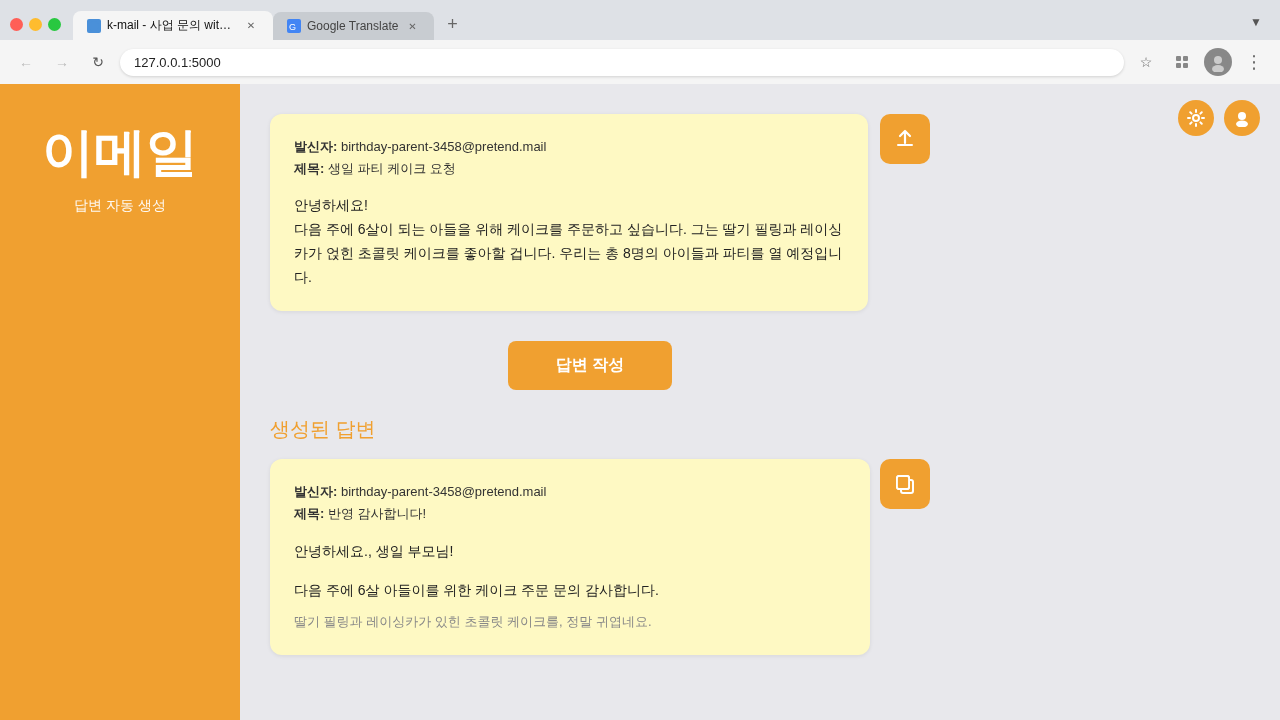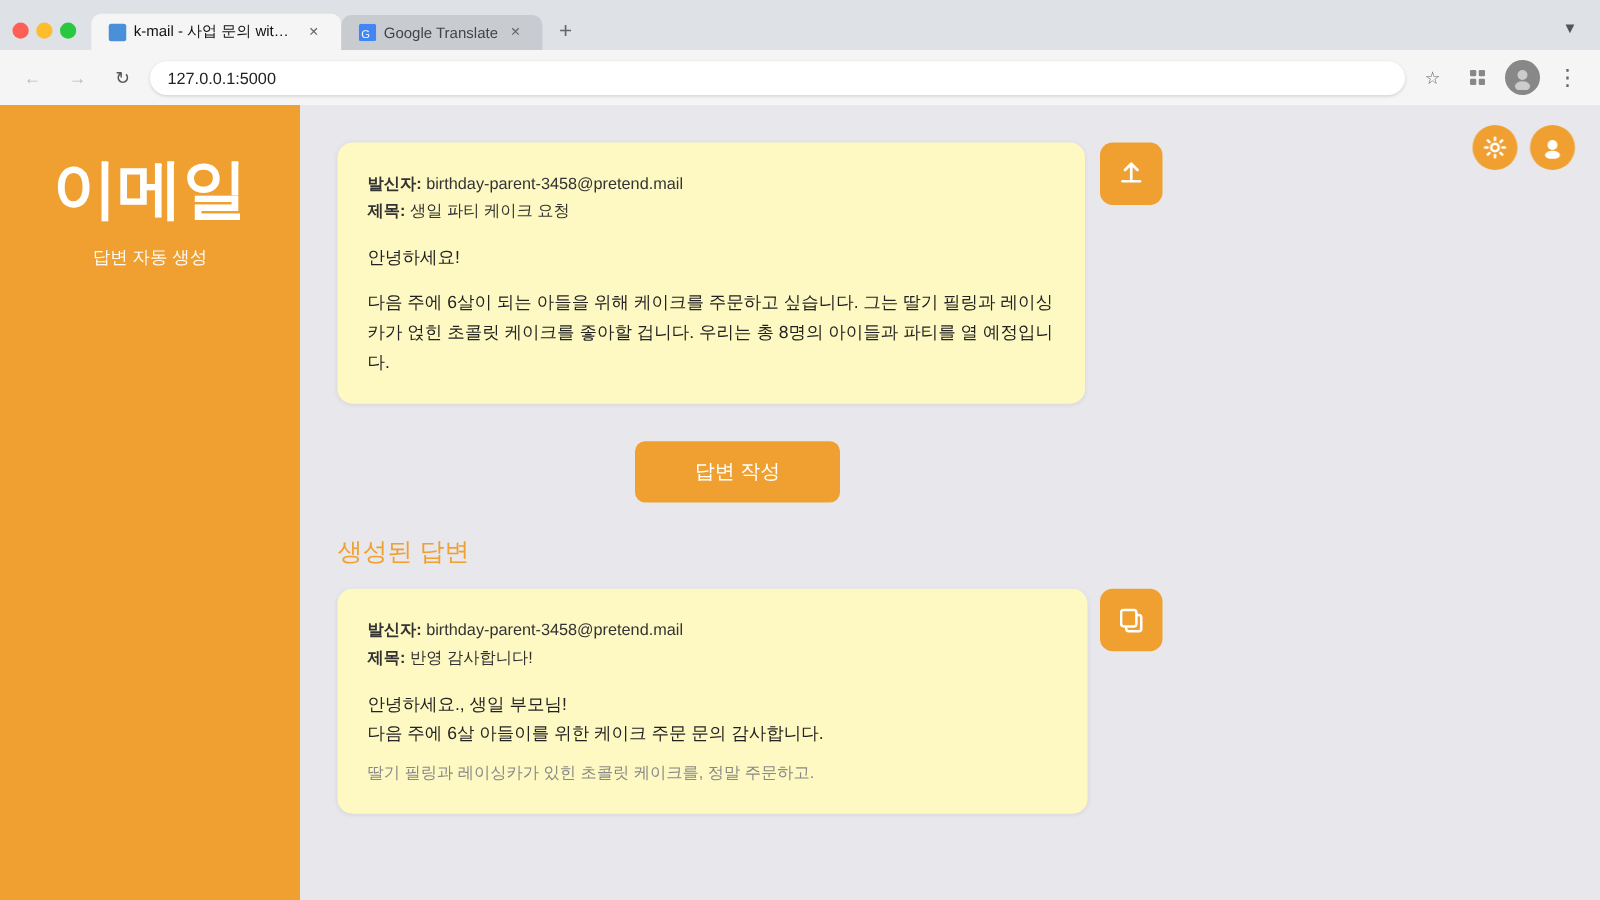--- a/index.html
+++ b/index.html
@@ -151,21 +151,21 @@
     }
 
     
     .reply-btn-row {
       display: flex; justify-content: center; margin: 10px 0 26px;
       max-width: 640px;
     }
     .reply-btn {
       background: #f0a030; color: white; border: none;
       padding: 14px 48px; border-radius: 8px;
-      font-size: 16px; font-weight: 400; cursor: pointer;
+      font-size: 16px; font-weight: 700; cursor: pointer;
     }
 
     
     .section-heading {
       font-size: 20px; font-weight: 400; color: #f0a030;
       margin-bottom: 16px;
     }
 
     
     .email-card-row {
@@ -281,21 +281,21 @@
       </div>
     </div>
 
     <div style="display:flex;align-items:flex-start;gap:12px;max-width:660px;">
       <div class="email-card" style="flex:1;">
         <div class="email-meta">
           <span><strong>발신자:</strong> </span><span>birthday-parent-3458@pretend.mail</span><br>
           <span><strong>제목:</strong> </span><span>생일 파티 케이크 요청</span>
         </div>
         <div class="email-body">
-          <p style="margin-bottom:12px;">안녕하세요!</p>
+          <p style="">안녕하세요!</p>
           <p>다음 주에 6살이 되는 아들을 위해 케이크를 주문하고 싶습니다. 그는 딸기 필링과 레이싱카가 얹힌 초콜릿 케이크를 좋아할 겁니다. 우리는 총 8명의 아이들과 파티를 열 예정입니다.</p>
         </div>
       </div>
       <div style="flex-shrink:0;margin-top:0;">
         <button class="action-btn">
           <svg width="22" height="22" viewBox="0 0 22 22" fill="none">
             <rect x="3" y="16" width="16" height="2" rx="1" fill="white"></rect>
             <path d="M11 3v12M6 8l5-5 5 5" stroke="white" stroke-width="2.2" stroke-linecap="round" stroke-linejoin="round"></path>
           </svg>
         </button>
@@ -309,23 +309,23 @@
     <div>
       <div class="section-heading">생성된 답변</div>
 
       <div class="email-card-row">
         <div class="email-card" style="flex:1;">
           <div class="email-meta">
             <span><strong>발신자:</strong> </span><span>birthday-parent-3458@pretend.mail</span><br>
             <span><strong>제목:</strong> </span><span>반영 감사합니다!</span>
           </div>
           <div class="email-body">
-            <p style="margin-bottom:0;">안녕하세요., 생일 부모님!</p>
+            <p style="margin-bottom:16px;">안녕하세요., 생일 부모님!</p>
             <p style="margin-bottom:8px;">다음 주에 6살 아들이를 위한 케이크 주문 문의 감사합니다.</p>
-            <p class="faded-text">딸기 필링과 레이싱카가 있힌 초콜릿 케이크를, 정말 주문하고.</p>
+            <p class="faded-text">딸기 필링과 레이싱카가 있힌 초콜릿 케이크를, 정말 귀엽네요.</p>
           </div>
         </div>
         <div style="flex-shrink:0;">
           <button class="copy-btn">
             <svg width="22" height="22" viewBox="0 0 22 22" fill="none">
               <rect x="7" y="7" width="12" height="13" rx="2" stroke="white" stroke-width="2" fill="none"></rect>
               <rect x="3" y="3" width="12" height="13" rx="2" stroke="white" stroke-width="2" fill="#f0a030"></rect>
               <rect x="3" y="3" width="12" height="13" rx="2" fill="#f0a030" stroke="white" stroke-width="1.8"></rect>
             </svg>
           </button>

